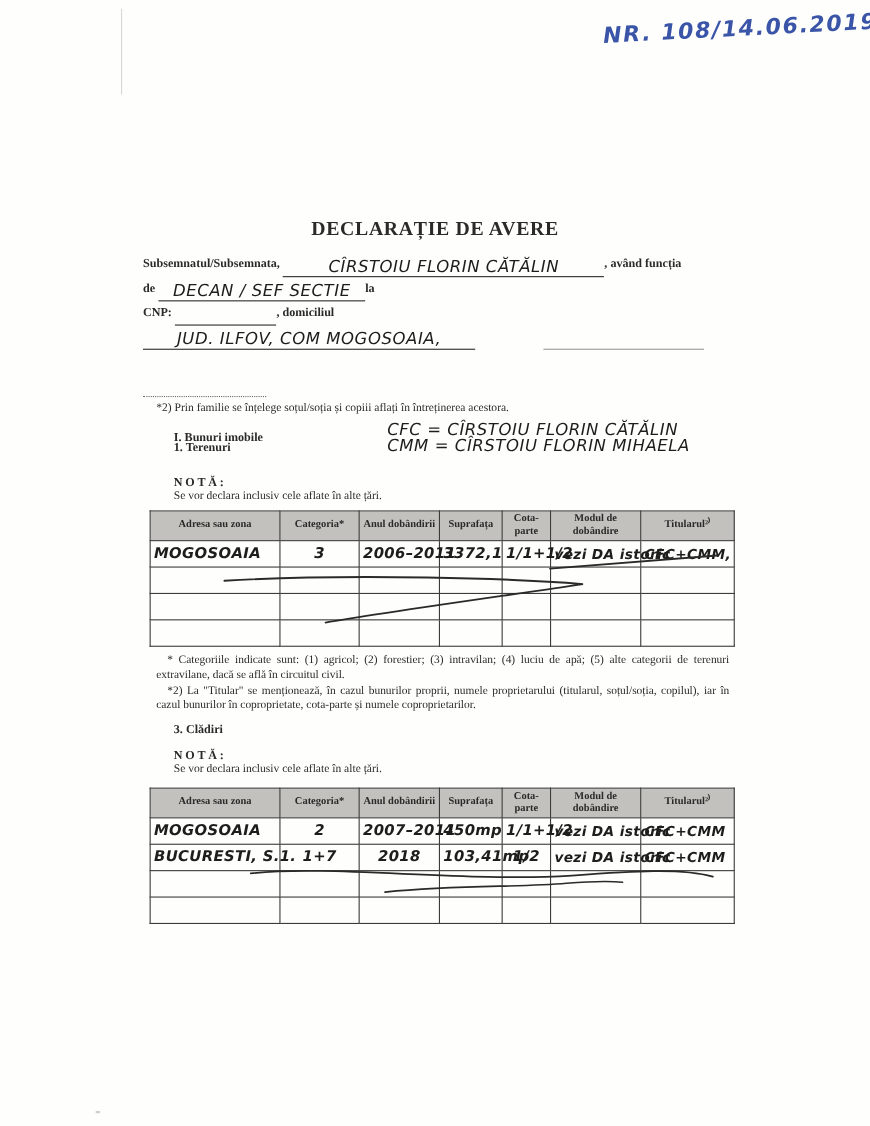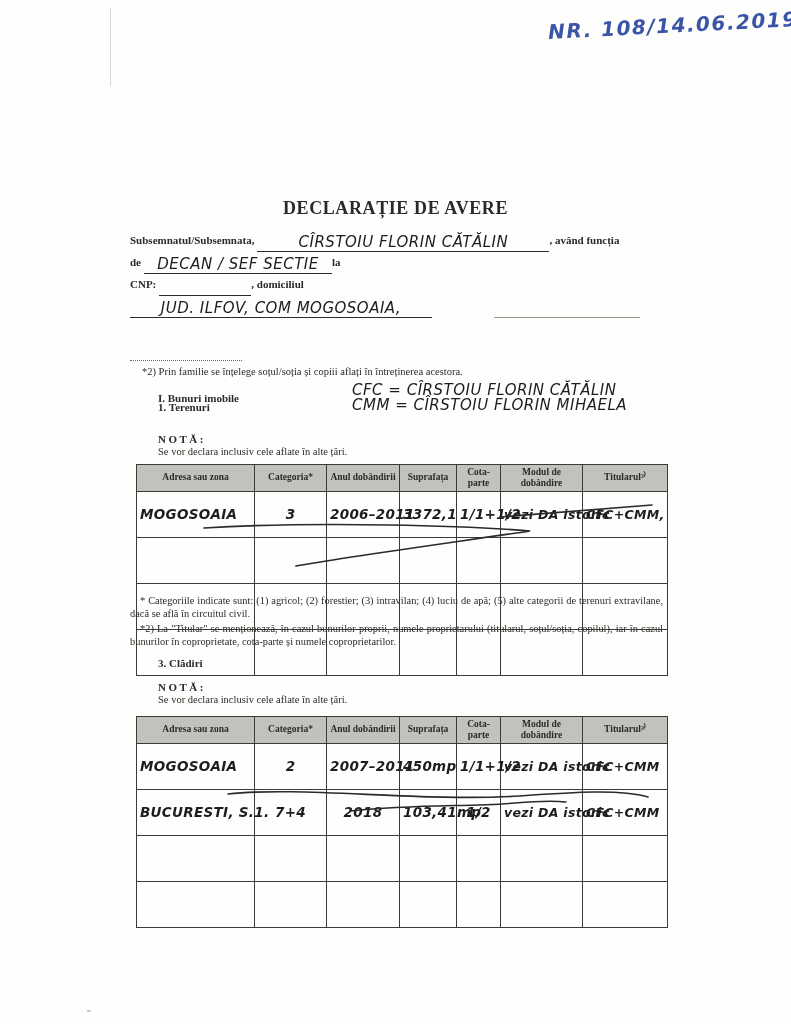--- a/index.html
+++ b/index.html
@@ -40,30 +40,30 @@
   .sec-head{position:absolute;font-size:11px;font-weight:bold;}
   .legend{position:absolute;left:352px;top:384px;line-height:22px;}
   .legend .hw-lg{font-size:15px;}
   .nota-label{letter-spacing:2.5px;}
   .plain{position:absolute;font-size:10.5px;}
 
   table{border-collapse:collapse;table-layout:fixed;width:531px;position:absolute;left:136px;}
   #tbl1{top:464px;} #tbl2{top:716px;}
   th{background:#c2c1bd;border:1.2px solid #3b3b39;font-size:9.5px;font-weight:bold;
      padding:2px 1px;line-height:1.15;}
-  td{border:1.2px solid #3b3b39;height:23px;padding:11px 3px;font-size:13.5px;overflow:visible;}
+  td{border:1.2px solid #3b3b39;height:23px;padding:0 3px;font-size:13.5px;overflow:visible;}
   tbody td{font-family:"DejaVu Sans",sans-serif;font-style:italic;font-weight:600;
            letter-spacing:0.3px;white-space:nowrap;color:#1d1d1b;}
   td.c-adresa{text-align:left;}
   td.c-categoria,td.c-anul,td.c-suprafata,td.c-cota{text-align:center;}
   td.c-mod,td.c-titular{text-align:left;font-size:12.5px;}
 
   .footnotes{position:absolute;left:130px;top:594px;width:533px;font-size:10.4px;line-height:1.25;
              text-align:justify;}
-  .footnotes p{margin:0 0 2px 0;text-indent:10px;}
+  .footnotes p{margin:0 0 2px 12px;text-indent:10px;}
 
   .pen-marks{position:absolute;inset:0;pointer-events:none;}
 </style>
 </head>
 <body>
 
 <div class="page">
 
   <div class="scan-edge-left"></div>
   <div class="scan-speck"></div>
@@ -211,21 +211,21 @@
           <td class="c-adresa">MOGOSOAIA</td>
           <td class="c-categoria">2</td>
           <td class="c-anul">2007–2011</td>
           <td class="c-suprafata">450mp</td>
           <td class="c-cota">1/1+1/2</td>
           <td class="c-mod">vezi DA istoric</td>
           <td class="c-titular">CFC+CMM</td>
         </tr>
         <tr>
           <td class="c-adresa">BUCURESTI, S.1.</td>
-          <td class="c-categoria">7+4</td>
+          <td class="c-categoria">1+7</td>
           <td class="c-anul">2018</td>
           <td class="c-suprafata">103,41mp</td>
           <td class="c-cota">1/2</td>
           <td class="c-mod">vezi DA istoric</td>
           <td class="c-titular">CFC+CMM</td>
         </tr>
         <tr>
           <td></td>
           <td></td>
           <td></td>

